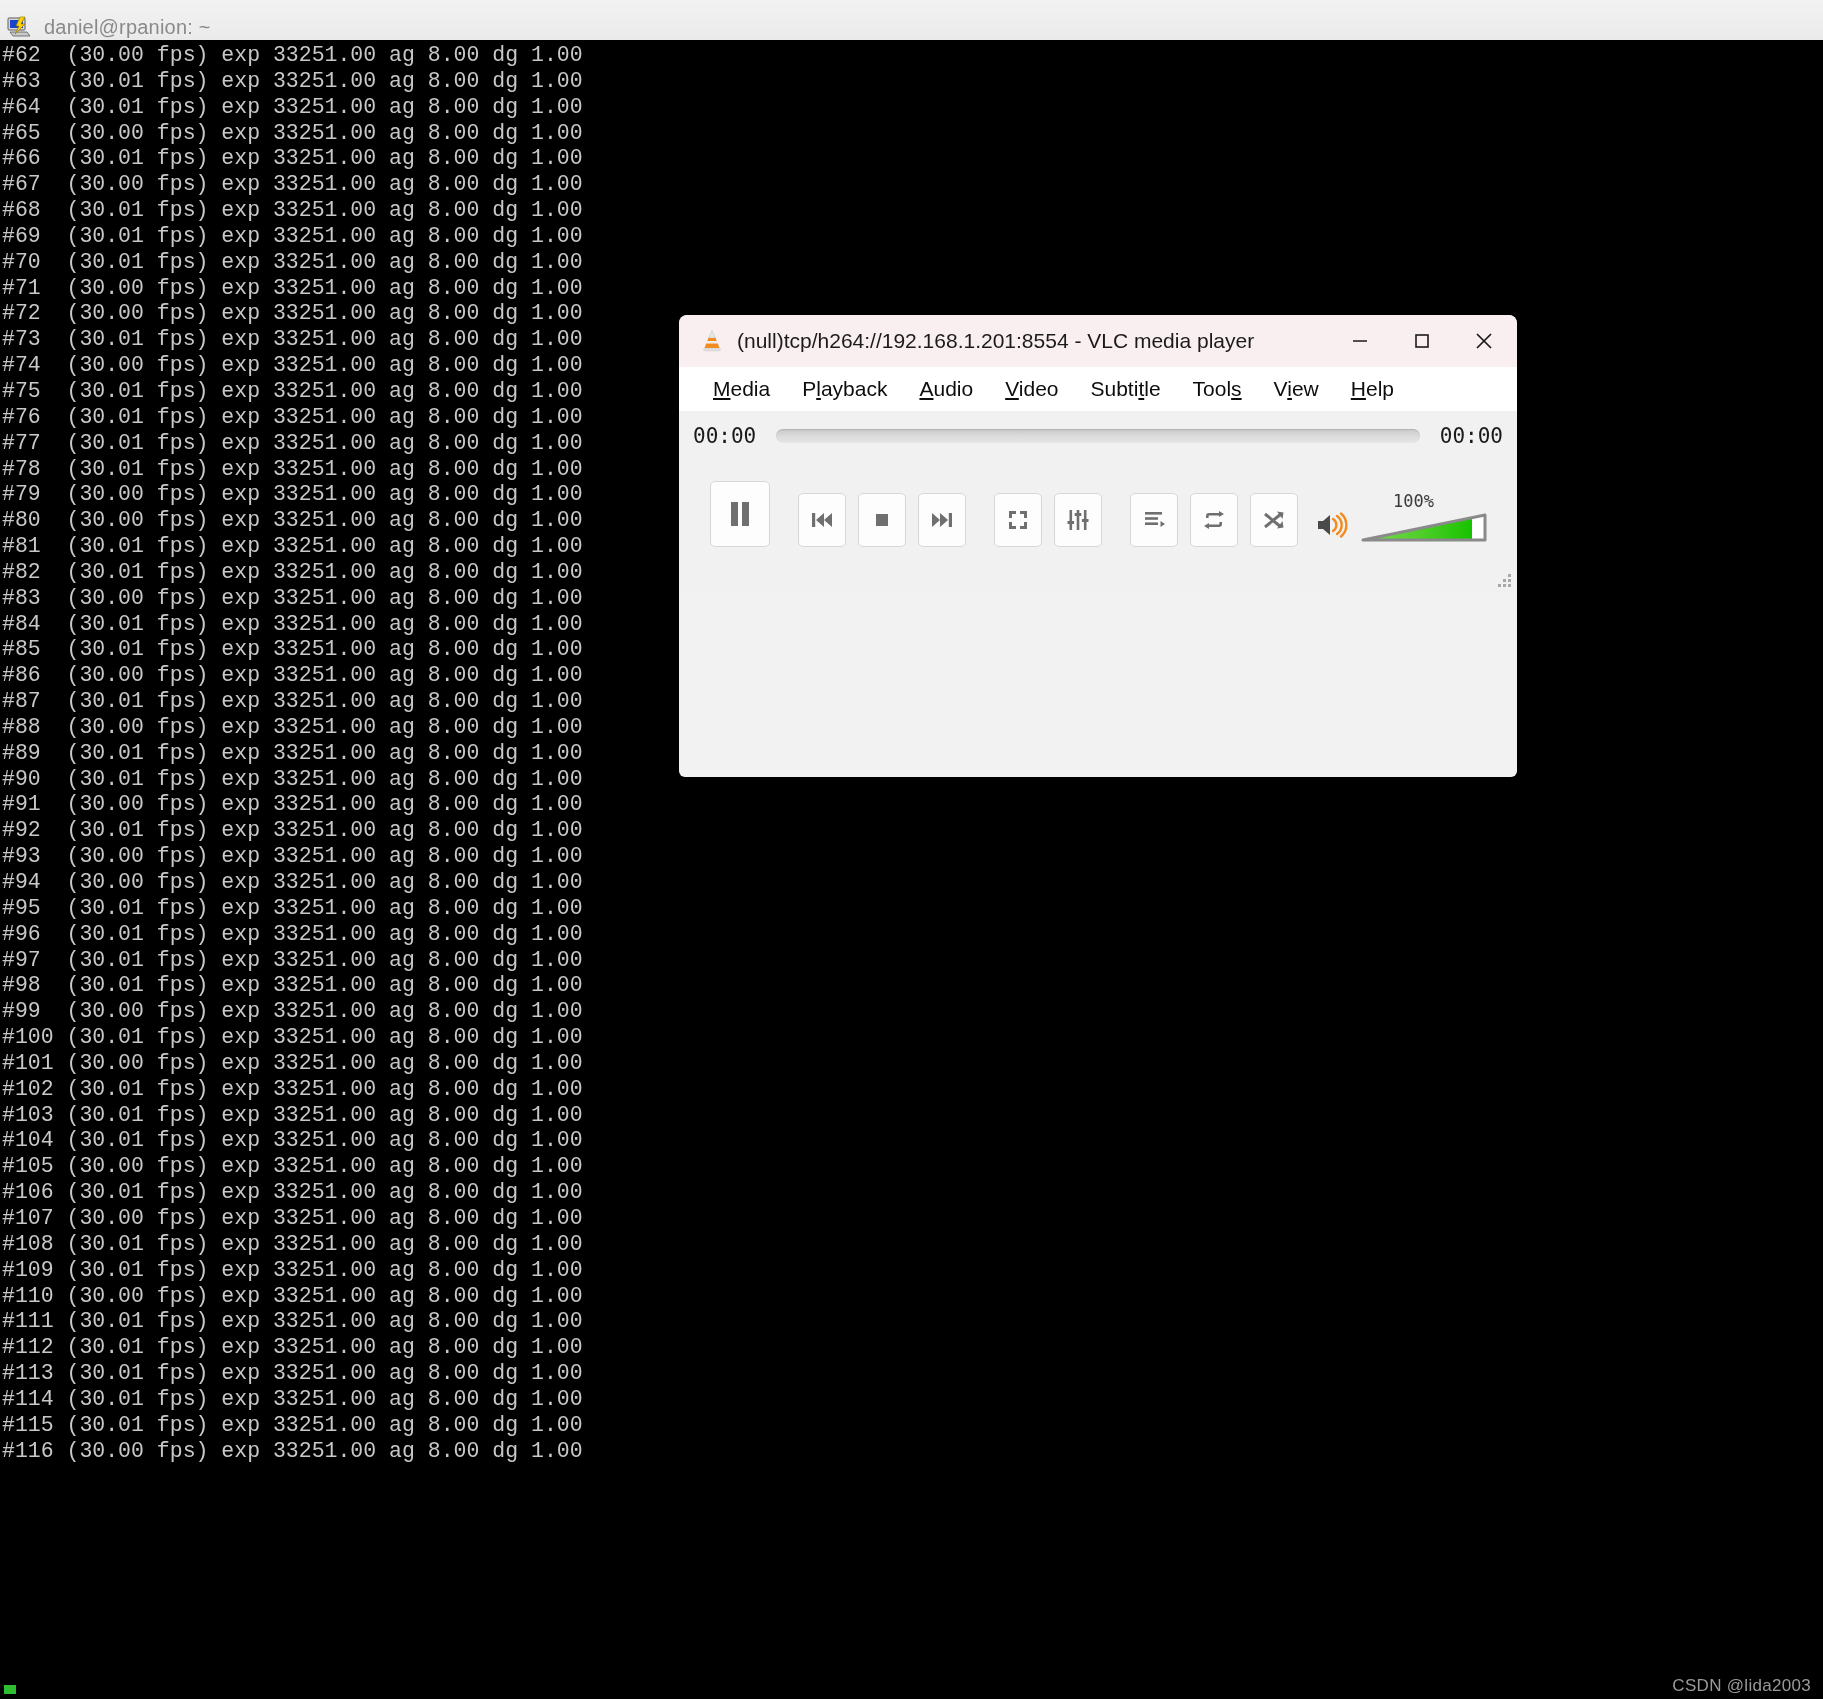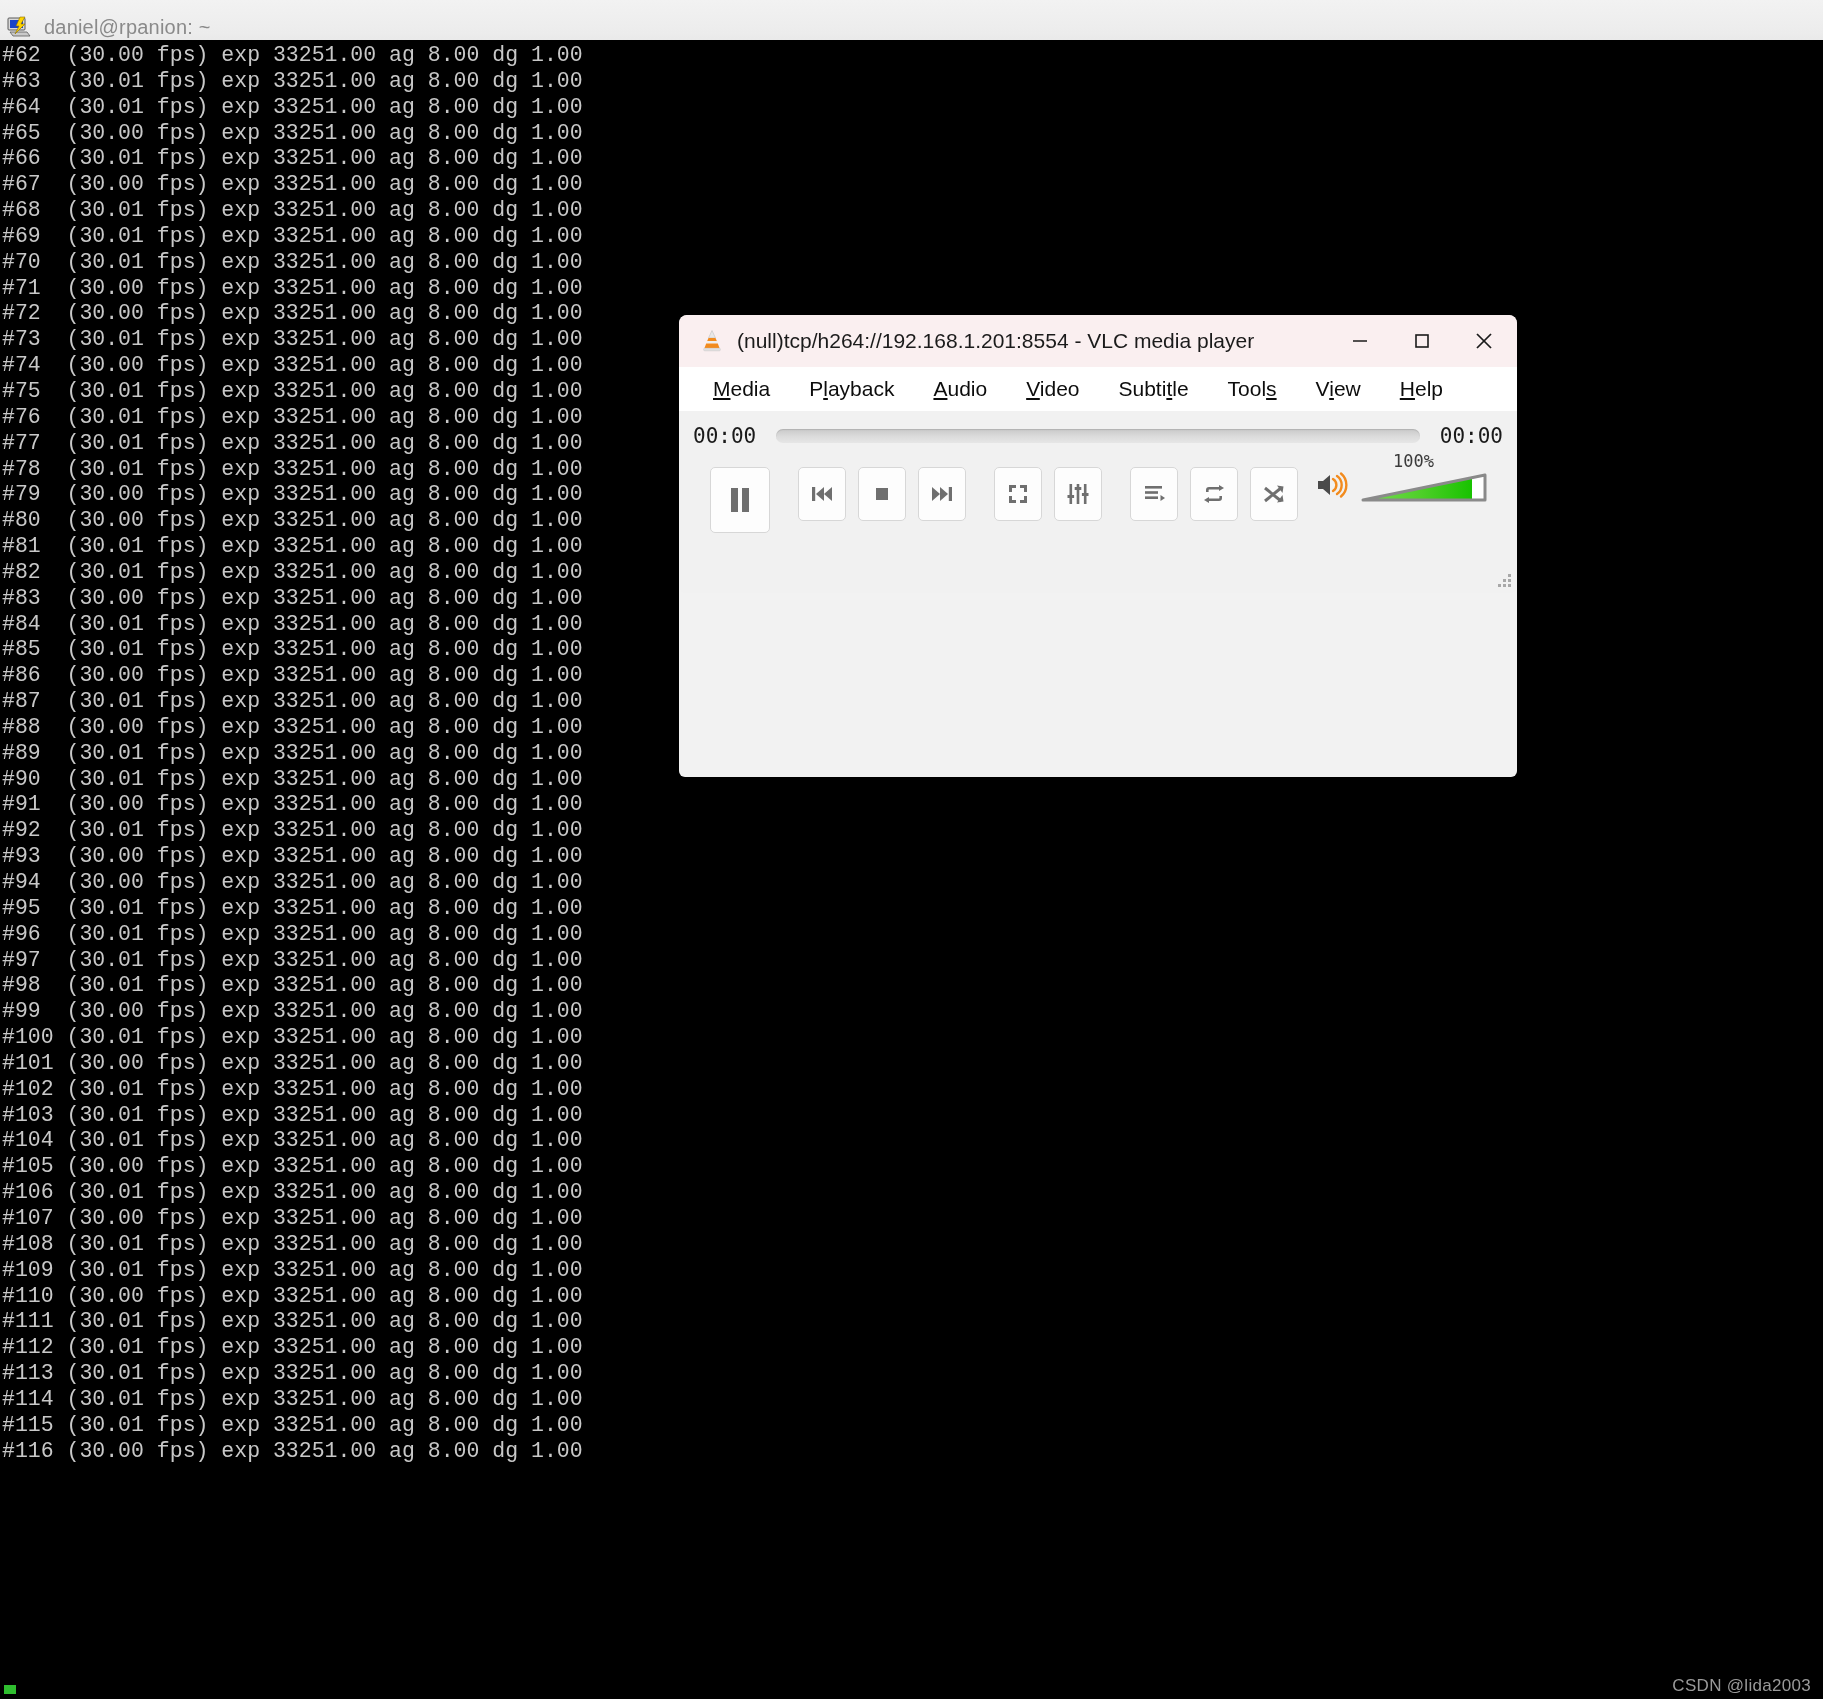--- a/index.html
+++ b/index.html
@@ -124,21 +124,20 @@
   }
   .win-btn:last-child { margin-right: 2px; }
 
   #vlc-menubar {
     height: 44px;
     background: #ffffff;
     display: flex;
     align-items: center;
     padding-left: 18px;
     box-sizing: border-box;
-    gap: 7px;
   }
   .menu-item {
     font-size: 21px;
     color: #0d0d0d;
     font-family: "Liberation Sans", sans-serif;
     padding: 2px 16px;
     white-space: nowrap;
   }
   .menu-item u { text-decoration: underline; text-underline-offset: 2px; }
 
@@ -260,21 +259,21 @@
   #vlc-seekbar {
     flex: 1 1 auto;
     height: 14px;
     margin: 0 20px;
     border-radius: 7px;
     background: linear-gradient(to bottom, #c9c9c9 0%, #dcdcdc 55%, #e6e6e6 100%);
     box-shadow: inset 0 1px 1px rgba(0,0,0,0.12);
   }
   #vlc-buttonrow {
     display: flex;
-    align-items: flex-start;
+    align-items: flex-end;
     padding: 6px 16px 0 31px;
     box-sizing: border-box;
     height: 86px;
   }
   .vbtn {
     background: #fdfdfd;
     border: 1px solid #d7d7d7;
     border-radius: 5px;
     display: flex;
     align-items: center;

